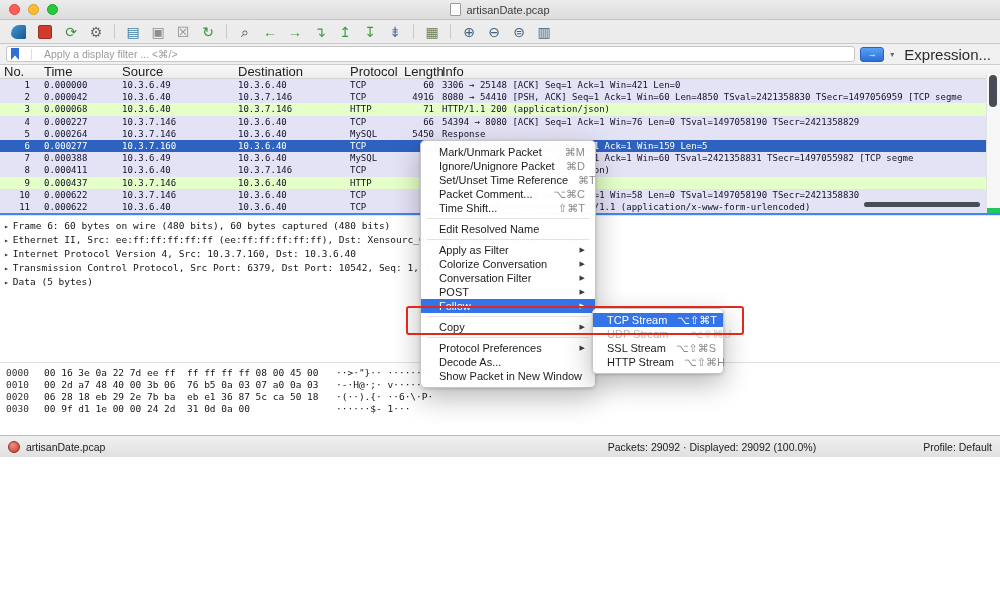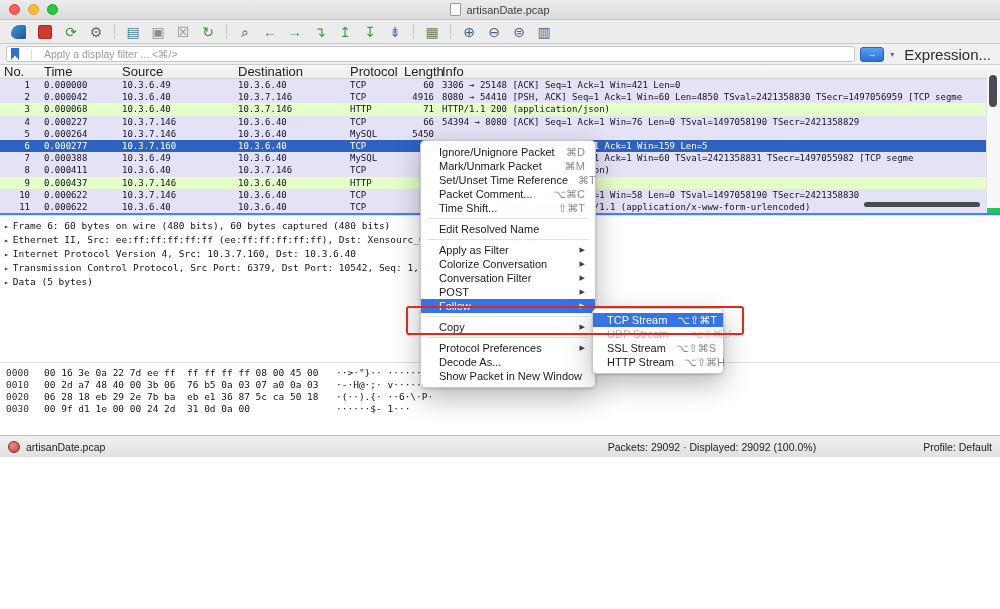--- a/index.html
+++ b/index.html
@@ -189,20 +189,21 @@
         <span class="c-len">66</span>
         <span class="c-info">54394 → 8080 [ACK] Seq=1 Ack=1 Win=76 Len=0 TSval=1497058190 TSecr=2421358829</span>
       </div>
       <div class="prow tcp">
         <span class="c-no">5</span>
         <span class="c-time">0.000264</span>
         <span class="c-src">10.3.7.146</span>
         <span class="c-dst">10.3.6.40</span>
         <span class="c-proto">MySQL</span>
         <span class="c-len">5450</span>
+        <span class="c-info">Response</span>
       </div>
       <div class="prow selected">
         <span class="c-no">6</span>
         <span class="c-time">0.000277</span>
         <span class="c-src">10.3.7.160</span>
         <span class="c-dst">10.3.6.40</span>
         <span class="c-proto">TCP</span>
         <span class="c-len">60</span>
         <span class="c-info">6379 → 10542 [PSH, ACK] Seq=1 Ack=1 Win=159 Len=5</span>
       </div>
@@ -279,26 +280,26 @@
     <span class="expert-dot"></span>
     <span>artisanDate.pcap</span>
     <span class="sb-spacer"></span>
     <span>Packets: 29092 · Displayed: 29092 (100.0%)</span>
     <span class="sb-gap"></span>
     <span>Profile: Default</span>
   </div>
 
   <div class="cmenu" id="context-menu">
       <div class="mitem">
+        <span class="mlabel">Mark/Unmark Packet</span>
+        <span class="mshortcut">⌘M</span>
+      </div>
+      <div class="mitem">
         <span class="mlabel">Ignore/Unignore Packet</span>
         <span class="mshortcut">⌘D</span>
-      </div>
-      <div class="mitem">
-        <span class="mlabel">Mark/Unmark Packet</span>
-        <span class="mshortcut">⌘M</span>
       </div>
       <div class="mitem">
         <span class="mlabel">Set/Unset Time Reference</span>
         <span class="mshortcut">⌘T</span>
       </div>
       <div class="mitem">
         <span class="mlabel">Packet Comment...</span>
         <span class="mshortcut">⌥⌘C</span>
       </div>
       <div class="mitem">

